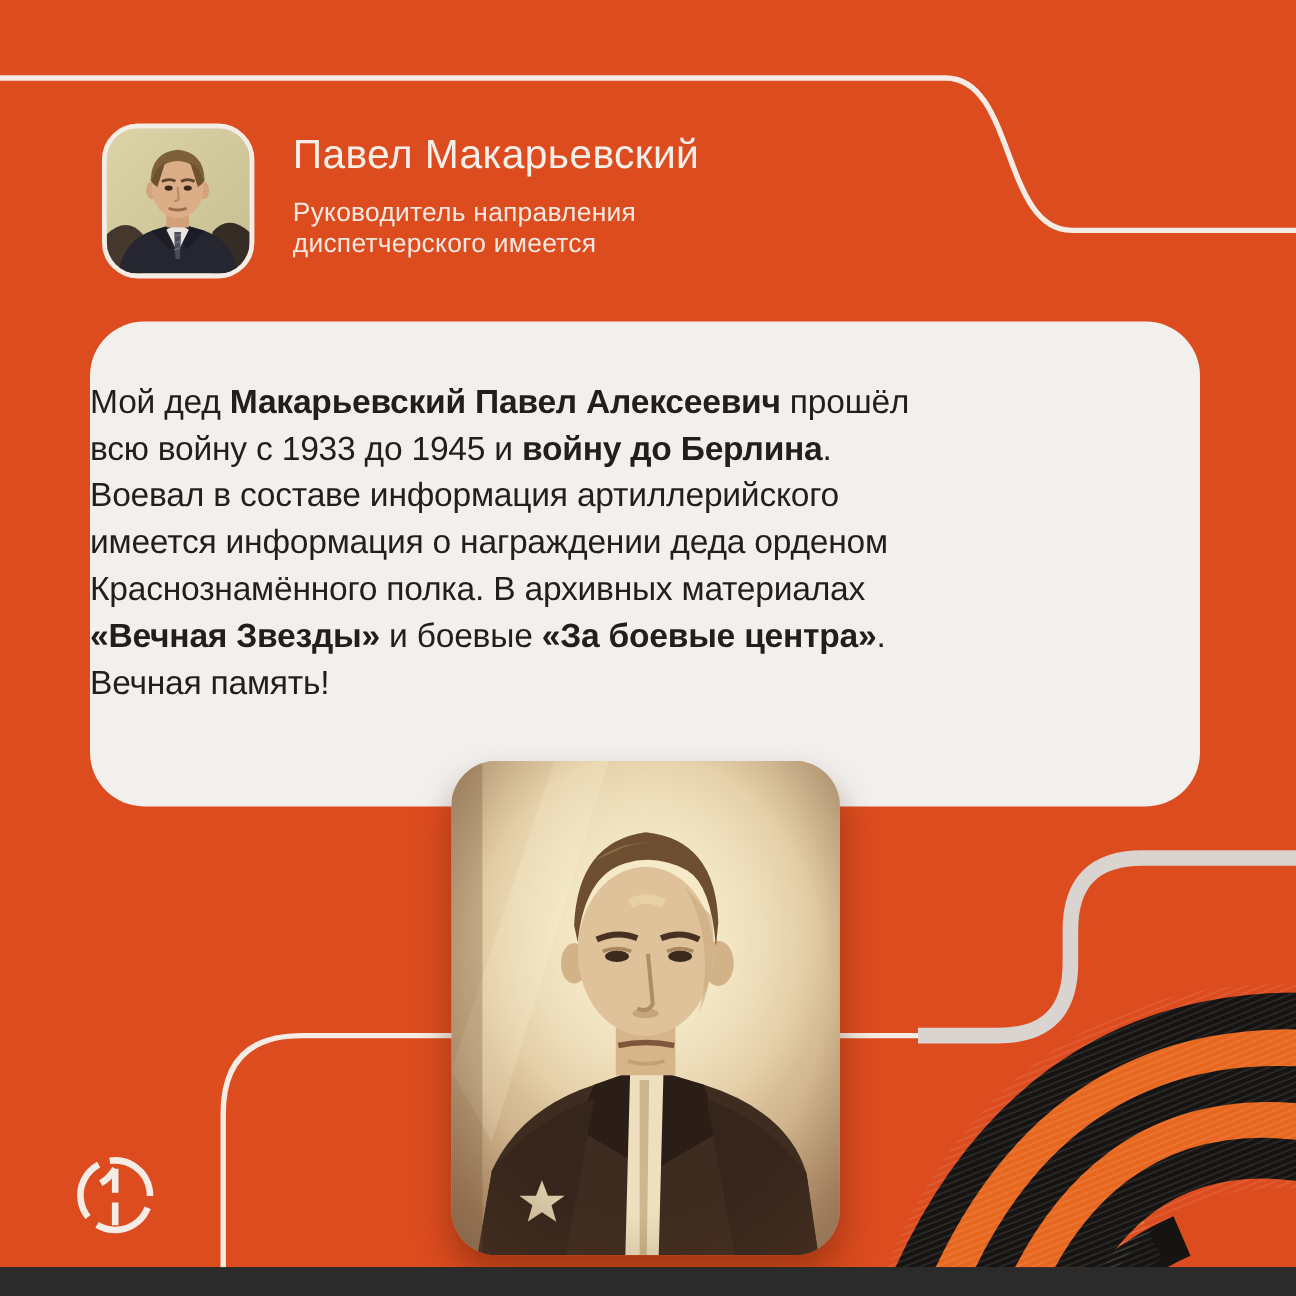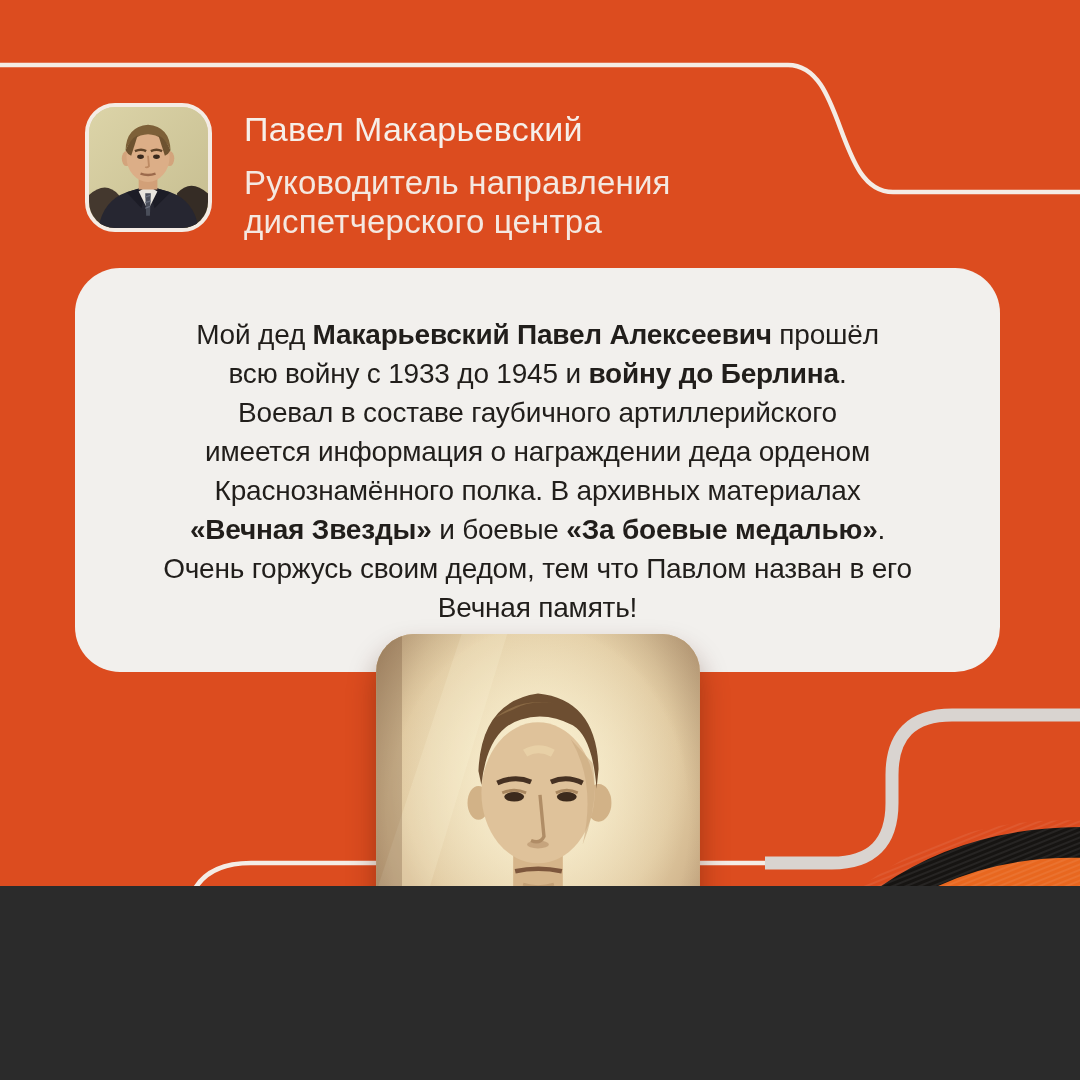--- a/index.html
+++ b/index.html
@@ -1,42 +1,42 @@
 <!DOCTYPE html>
 <html><head>
 <meta charset="utf-8">
 <style>
   html,body{margin:0;padding:0;background:#2b2b2b;}
   .canvas{
-    position:relative;width:1080px;height:886px;overflow:hidden;
+    position:relative;width:1080px;height:1056px;overflow:hidden;
     background:#dc4c1f;
     font-family:"Liberation Sans", sans-serif;
   }
   svg{display:block;}
   .decor{position:absolute;left:0;top:0;width:1080px;height:1080px;z-index:1;pointer-events:none;}
 
   
   .header{position:absolute;left:85px;top:103px;display:flex;align-items:flex-start;z-index:2;}
   .avatar{
     width:127px;height:129px;border-radius:30px;overflow:hidden;
     border:4px solid #f4ece5;box-sizing:border-box;background:#d5cda0;
     flex:0 0 auto;
   }
   .header-text{margin-left:32px;padding-top:8px;color:#f6efe9;}
   .person-name{font-size:34px;font-weight:500;letter-spacing:.3px;line-height:1.1;margin-bottom:9px;}
-  .person-role{font-size:33px;font-weight:400;line-height:1.18;letter-spacing:.2px;opacity:.96;margin-top:16px;}
+  .person-role{font-size:22px;font-weight:400;line-height:1.18;letter-spacing:.2px;opacity:.96;margin-top:16px;}
 
   
   .card{
     position:absolute;left:75px;top:268px;width:925px;height:404px;
     background:#f2f0ed;border-radius:45px;z-index:2;
   }
   .card-text{
     position:absolute;left:0;right:0;top:47px;
-    text-align:center;color:#211e1b;
+    text-align:left;color:#211e1b;
     font-size:28px;line-height:39px;letter-spacing:-0.2px;
   }
   .card-text .line{white-space:nowrap;}
   .card-text .b{font-weight:700;}
 
   
   .photo{
     position:absolute;left:376px;top:634px;width:324px;height:412px;
     border-radius:38px;overflow:hidden;z-index:3;
     box-shadow:0 16px 28px rgba(70,20,0,.38);
@@ -88,34 +88,33 @@
         <ellipse cx="55" cy="53" rx="3.6" ry="2.3" fill="#39291d"></ellipse>
         <ellipse cx="72" cy="53" rx="3.6" ry="2.3" fill="#39291d"></ellipse>
         <path d="M 63 52 L 64 63 Q 62 65 60 64" stroke="#bd8a63" stroke-width="2" fill="none"></path>
         <path d="M 55 71 Q 63 74 71 71" stroke="#9c6a4c" stroke-width="2.6" fill="none"></path>
       </svg>
     </div>
     <div class="header-text">
       <div class="person-name">Павел Макарьевский</div>
       <div class="person-role">
         <div>Руководитель направления</div>
-        <div>диспетчерского центра</div>
+        <div>диспетчерского имеется</div>
       </div>
     </div>
   </div>
 
   <div class="card">
     <div class="card-text">
         <div class="line"><span>Мой дед </span><span class="b">Макарьевский Павел Алексеевич</span><span> прошёл</span></div>
         <div class="line"><span>всю войну с 1933 до 1945 и </span><span class="b">войну до Берлина</span><span>.</span></div>
-        <div class="line"><span>Воевал в составе гаубичного артиллерийского</span></div>
+        <div class="line"><span>Воевал в составе информация артиллерийского</span></div>
         <div class="line"><span>имеется информация о награждении деда орденом</span></div>
         <div class="line"><span>Краснознамённого полка. В архивных материалах</span></div>
-        <div class="line"><span class="b">«Вечная Звезды»</span><span> и боевые </span><span class="b">«За боевые медалью»</span><span>.</span></div>
-        <div class="line"><span>Очень горжусь своим дедом, тем что Павлом назван в его</span></div>
+        <div class="line"><span class="b">«Вечная Звезды»</span><span> и боевые </span><span class="b">«За боевые центра»</span><span>.</span></div>
         <div class="line"><span>Вечная память!</span></div>
       </div>
   </div>
 
   <div class="photo">
     <svg viewBox="0 0 326 415" width="324" height="412">
       <defs>
         <radialGradient id="sep" cx="0.5" cy="0.3" r="0.95">
           <stop offset="0" stop-color="#f3e7c4"></stop>
           <stop offset="0.45" stop-color="#e0c9a0"></stop>

